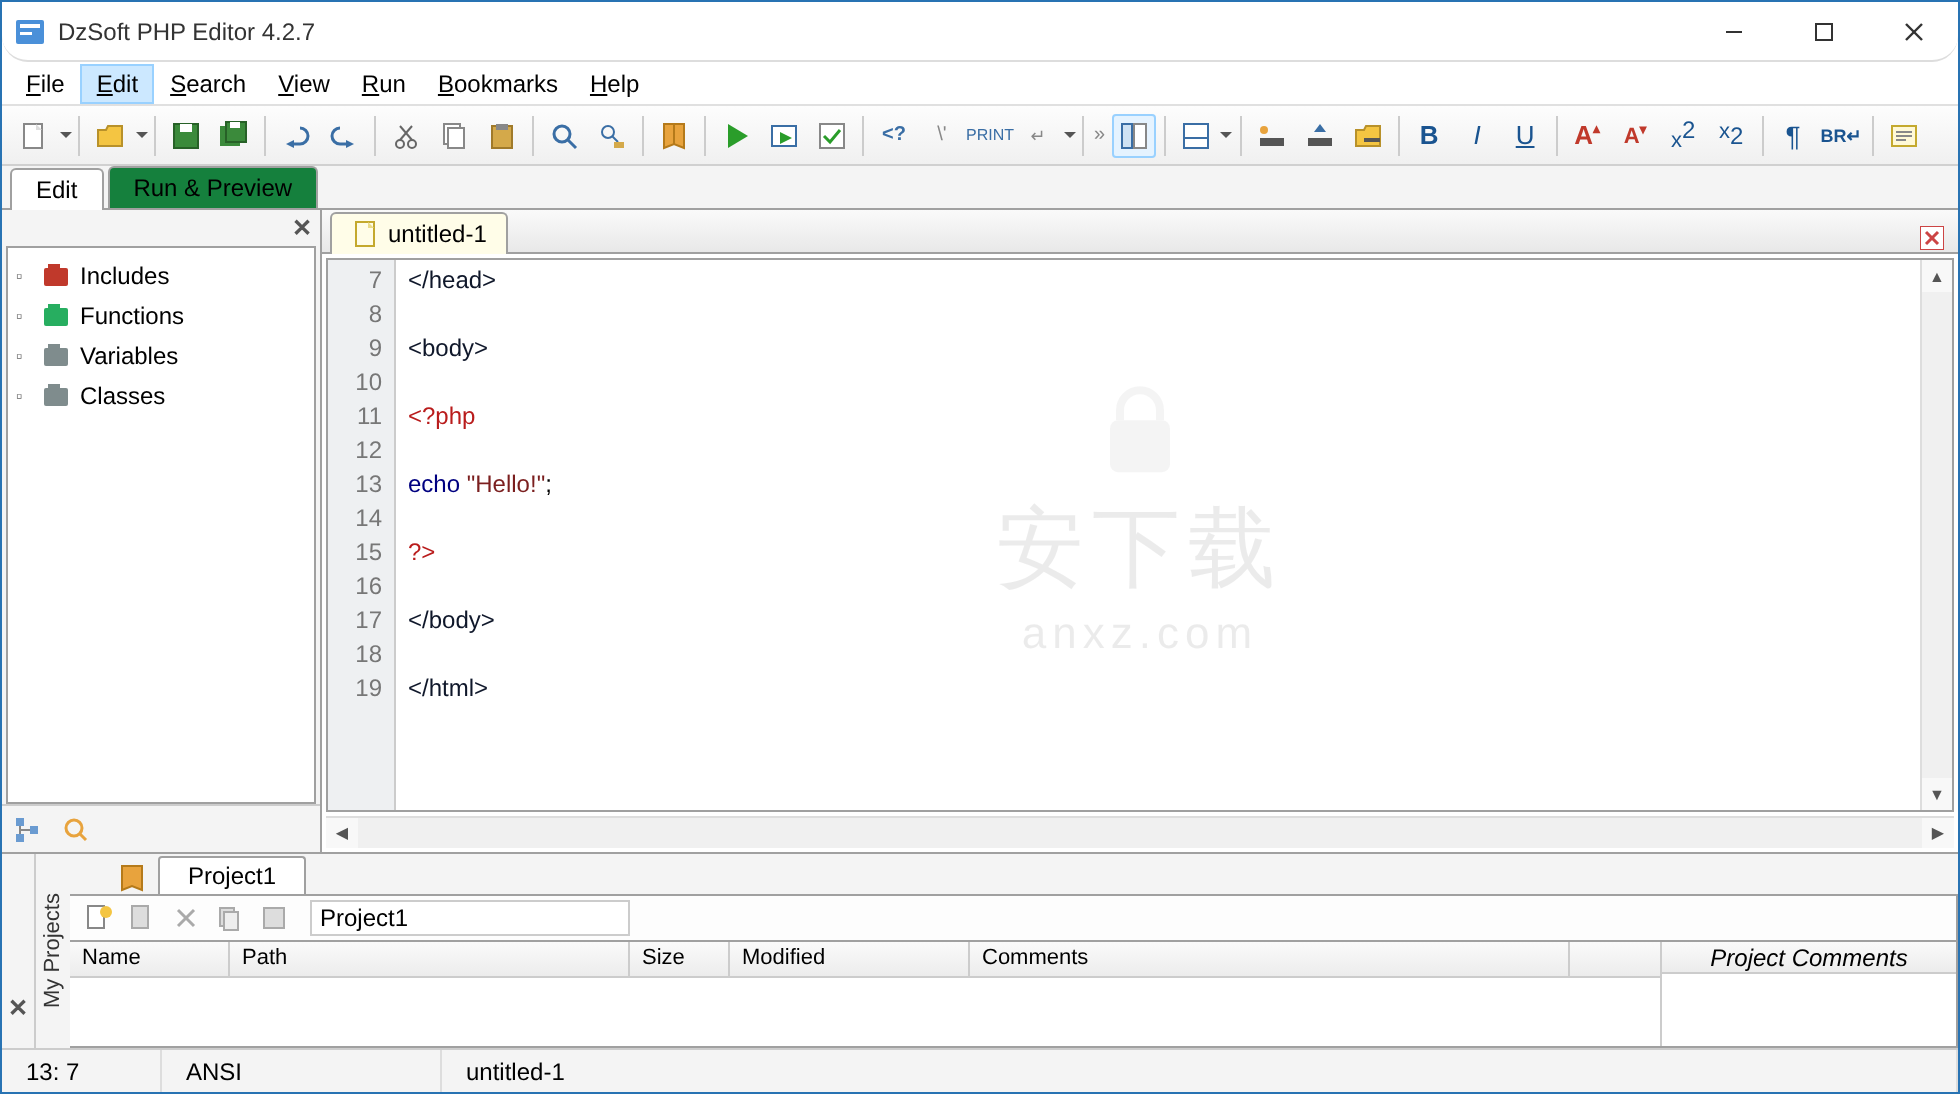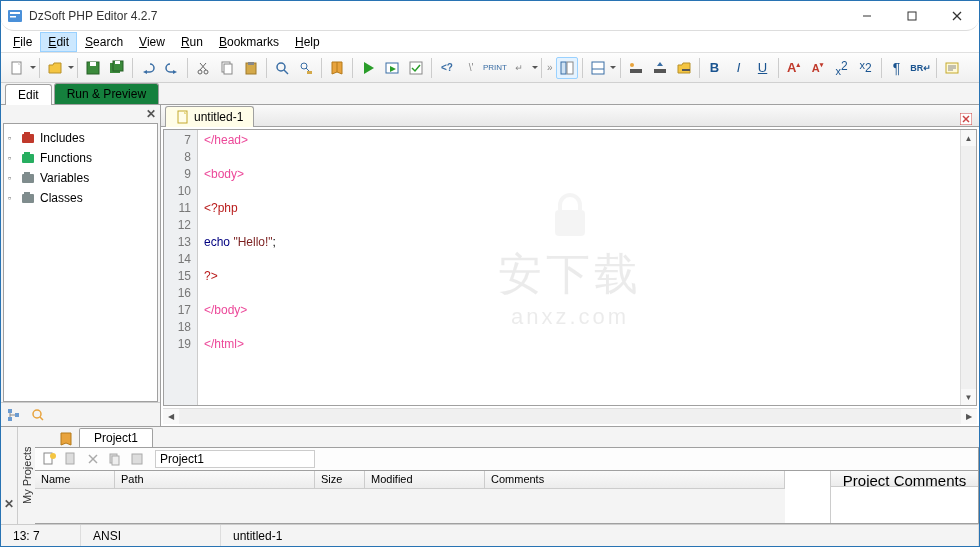--- a/index.html
+++ b/index.html
@@ -45,21 +45,21 @@
 
 
 .editor-area { flex: 1; display: flex; flex-direction: column; min-width: 0; }
 .file-tab-bar { height: 22px; background: linear-gradient(#fafafa,#e8e8e8); border-bottom: 1px solid #a0a0a0; display: flex; align-items: flex-end; padding-left: 4px; }
 .file-tab { padding: 3px 10px; border: 1px solid #a0a0a0; border-bottom: none; background: #fffde8; border-radius: 3px 3px 0 0; display: flex; align-items: center; gap: 4px; position: relative; top: 1px; }
 .file-tab .fticon { width: 14px; height: 14px; }
 .file-tab-bar .closex { margin-left: auto; margin-right: 6px; width: 14px; height: 14px; cursor: pointer; display: flex; align-items: center; justify-content: center; color: #c00; }
 .editor-wrap { flex: 1; display: flex; background: #fff; border: 1px solid #a0a0a0; margin: 2px; min-height: 0; position: relative; }
 .gutter { width: 34px; background: #eef0f2; border-right: 1px solid #ccc; text-align: right; padding: 2px 6px 2px 2px; font-family: Consolas, monospace; font-size: 13px; color: #777; line-height: 17px; }
 .code { flex: 1; padding: 2px 6px; font-family: Consolas, monospace; font-size: 13px; line-height: 17px; white-space: pre; overflow: hidden; }
-.code .tag { color: #ec4899; }
+.code .tag { color: #0f172a; }
 .code .php { color: #b91c1c; }
 .code .kw { color: #000080; }
 .code .str { color: #7b1f1f; }
 .code .txt { color: #000; }
 .vscroll { width: 16px; background: #f0f0f0; border-left: 1px solid #ddd; display: flex; flex-direction: column; }
 .vscroll .ar { height: 16px; display: flex; align-items: center; justify-content: center; font-size: 8px; color: #555; cursor: pointer; background: #f8f8f8; }
 .vscroll .track { flex: 1; }
 .hscroll { height: 16px; background: #f0f0f0; border-top: 1px solid #ddd; display: flex; margin: 0 2px 2px 2px; }
 .hscroll .ar { width: 16px; display: flex; align-items: center; justify-content: center; font-size: 8px; color: #555; cursor: pointer; background: #f8f8f8; }
 .hscroll .track { flex: 1; }
@@ -67,26 +67,26 @@
 
 .projects { height: 98px; border-top: 1px solid #a0a0a0; display: flex; background: #f4f4f4; }
 .projects-vert { width: 18px; display: flex; align-items: center; justify-content: center; writing-mode: vertical-rl; transform: rotate(180deg); font-size: 11px; color: #333; border-right: 1px solid #ccc; padding: 4px 0; cursor: pointer; }
 .projects-body { flex: 1; display: flex; flex-direction: column; }
 .proj-tabs { height: 20px; display: flex; align-items: flex-end; padding-left: 24px; }
 .proj-tab { padding: 2px 14px; border: 1px solid #a0a0a0; border-bottom: none; background: #fff; border-radius: 2px 2px 0 0; }
 .proj-toolbar { height: 24px; border: 1px solid #a0a0a0; border-left: none; background: #fdfdfd; display: flex; align-items: center; padding: 0 4px; gap: 2px; }
 .proj-toolbar .pb { width: 20px; height: 20px; display: flex; align-items: center; justify-content: center; cursor: pointer; }
 .proj-toolbar .pname { margin-left: 6px; border: 1px solid #ccc; height: 18px; width: 160px; padding: 1px 4px; background: #fff; }
 .proj-grid-wrap { flex: 1; display: flex; border: 1px solid #a0a0a0; border-top: none; border-left: none; min-height: 0; }
-.proj-grid { flex: 1; display: flex; }
+.proj-grid { flex: 1; display: flex; flex-direction: column; }
 .proj-headers { height: 18px; display: flex; background: linear-gradient(#fafafa,#ececec); border-bottom: 1px solid #ccc; }
 .proj-headers .ph { border-right: 1px solid #ccc; padding: 2px 6px; font-size: 11px; }
 .proj-rows { flex: 1; background: #fff; }
 .proj-comments { width: 148px; border-left: 1px solid #ccc; display: flex; flex-direction: column; }
-.proj-comments .pc-h { height: 16px; background: linear-gradient(#fafafa,#ececec); border-bottom: 1px solid #ccc; text-align: center; font-size: 15px; padding-top: 1px; }
+.proj-comments .pc-h { height: 16px; background: linear-gradient(#fafafa,#ececec); border-bottom: 1px solid #ccc; text-align: center; font-size: 12px; padding-top: 1px; font-style: italic; }
 .proj-comments .pc-b { flex: 1; background: #fff; }
 .proj-closex { width: 16px; display: flex; align-items: flex-start; justify-content: center; padding-top: 70px; }
 .proj-closex span { cursor: pointer; font-weight: bold; color: #555; }
 
 
 .statusbar { height: 22px; border-top: 1px solid #ccc; background: #f4f4f4; display: flex; align-items: center; }
 .statusbar .cell { padding: 0 12px; border-right: 1px solid #ddd; height: 100%; display: flex; align-items: center; }
 
 
 .watermark { position: absolute; top: 50%; left: 50%; transform: translate(-50%,-55%); opacity: 0.12; pointer-events: none; text-align: center; z-index: 5; }

